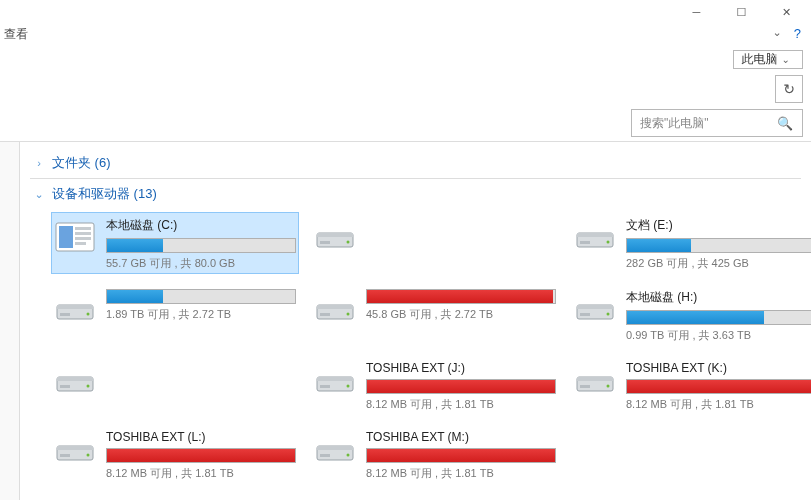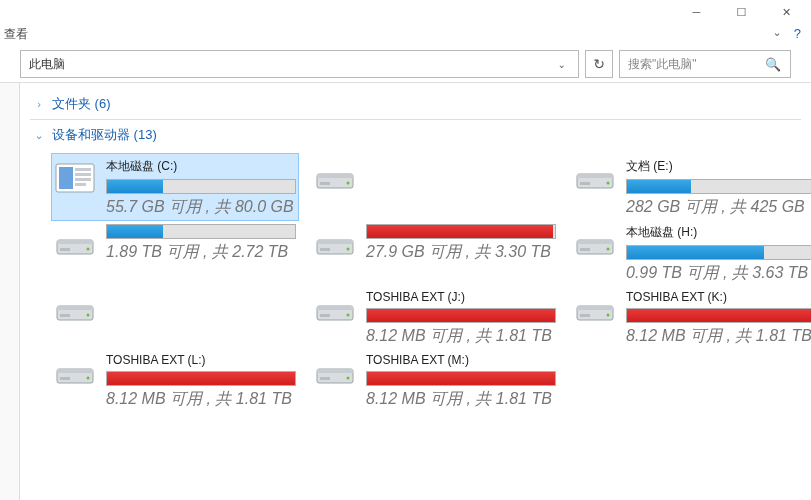--- a/index.html
+++ b/index.html
@@ -37,23 +37,24 @@
   color: #444;
 }
 .menubar-spacer { flex: 1; }
 .help-icon {
   color: #0a63c9;
   font-size: 13px;
   padding: 0 6px;
 }
 .addrbar {
   display: flex;
-  align-items: flex-start;
+  align-items: flex-end;
   gap: 6px;
-  padding: 4px 20px;
+  padding: 4px 8px;
+  flex-direction: column;
 }
 .addr-field {
   flex: 1;
   height: 28px;
   border: 1px solid #b8b8b8;
   display: flex;
   align-items: center;
   padding: 0 8px;
   font-size: 12px;
 }
@@ -116,21 +117,21 @@
 }
 .group-hdr.collapsed .chev { transform: none; }
 .hr {
   border: none;
   border-top: 1px solid #ddd;
   margin: 0 0 2px 0;
 }
 .drives {
   display: grid;
   grid-template-columns: repeat(3, 246px);
-  gap: 0 14px;
+  gap: 12px 14px;
   padding: 4px 0 10px 22px;
 }
 .drive {
   display: flex;
   gap: 10px;
   align-items: flex-start;
   padding: 2px;
 }
 .drive.selected {
   background: #cde8ff;
@@ -156,23 +157,22 @@
   position: relative;
   margin-bottom: 3px;
 }
 .bar-fill {
   height: 100%;
   display: block;
 }
 .bar-blue .bar-fill { background: linear-gradient(#3aa8e6, #1b8cd4); }
 .bar-red  .bar-fill { background: linear-gradient(#e83a3a, #d11e1e); }
 .drive-stat {
-  font-size: 16px;
+  font-size: 11px;
   color: #777;
-  font-style: italic;
 }
 
 .drive-icon svg { width: 100%; height: 100%; }
 </style>
 </head>
 <body>
 
 <div class="titlebar">
   <div class="win-btn">─</div>
   <div class="win-btn">☐</div>
@@ -282,21 +282,21 @@
     <rect x="3" y="14" width="36" height="14" rx="2" fill="#d9dde0" stroke="#9aa3a9"></rect>
     <rect x="3" y="14" width="36" height="4" fill="#c7ccd0"></rect>
     <circle cx="34" cy="23" r="1.5" fill="#6fbb3c"></circle>
     <rect x="6" y="22" width="10" height="3" fill="#b7bdc2"></rect>
   </svg>
 </div>
           <div class="drive-info">
             <div class="bar bar-red">
               <span class="bar-fill" style="width: 99%;"></span>
             </div>
-            <div class="drive-stat">27.9 GB 可用 , 共 3.30 TB</div>
+            <div class="drive-stat">45.8 GB 可用 , 共 2.72 TB</div>
           </div>
         </div>
         <div class="drive">
           <div class="drive-icon">
   <svg viewBox="0 0 42 36">
     <rect x="3" y="14" width="36" height="14" rx="2" fill="#d9dde0" stroke="#9aa3a9"></rect>
     <rect x="3" y="14" width="36" height="4" fill="#c7ccd0"></rect>
     <circle cx="34" cy="23" r="1.5" fill="#6fbb3c"></circle>
     <rect x="6" y="22" width="10" height="3" fill="#b7bdc2"></rect>
   </svg>

